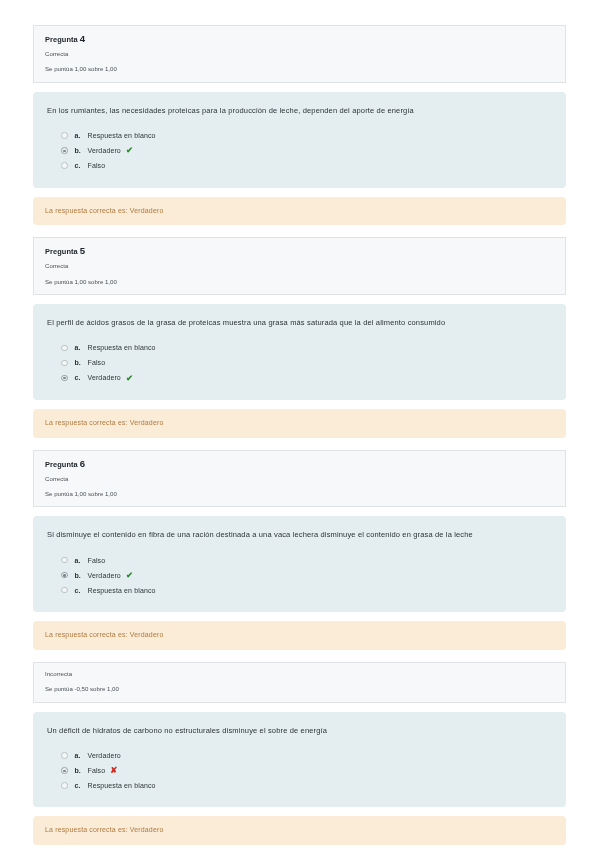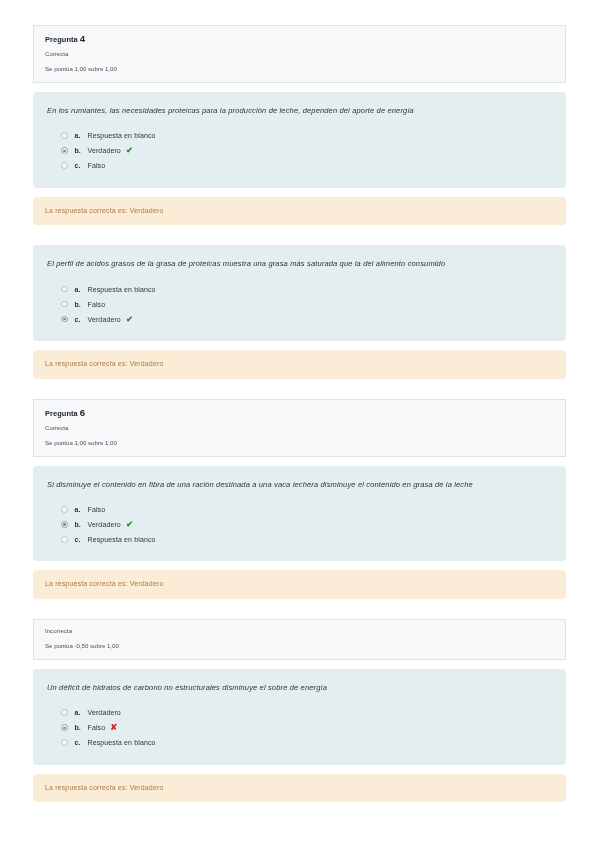--- a/index.html
+++ b/index.html
@@ -15,21 +15,21 @@
     overflow: hidden;
   }
   .page {
     width: 599px;
     height: 848px;
     box-sizing: border-box;
     padding: 25px 33px 0 33px;
     background: #ffffff;
   }
   .question-block {
-    margin-bottom: 20px;
+    margin-bottom: 12px;
   }
   
   .q-header {
     background: #f7f8f9;
     border: 1px solid #e0e3e6;
     box-sizing: border-box;
     padding: 8px 11px 9px 11px;
   }
   .q-header-title {
     font-size: 7.4px;
@@ -63,21 +63,20 @@
     box-sizing: border-box;
     padding: 14px 14px 14px 14px;
     margin-top: 9px;
   }
   .q-text {
     font-size: 7.5px;
     color: #2c3338;
     line-height: 1.3;
     margin: 0 0 13px 0;
     letter-spacing: .15px;
-    font-style: italic;
   }
   .answers {
     margin: 0;
     padding: 0 0 0 14px;
     list-style: none;
   }
   .answer-row {
     display: flex;
     align-items: center;
     height: 14px;
@@ -174,20 +173,25 @@
               <span class="ans-letter">c.</span>
               <span class="ans-text">Falso</span>
             </li>
           </ul>
         </div>
         <div class="q-feedback">
           <p class="q-feedback-text">La respuesta correcta es: Verdadero</p>
         </div>
       </div>
       <div class="question-block">
+        <div class="q-header">
+          <div class="q-header-title"><span>Pregunta</span><span class="qnum">5</span></div>
+          <div class="q-state">Correcta</div>
+          <div class="q-grade">Se puntúa 1,00 sobre 1,00</div>
+        </div>
         <div class="q-body">
           <p class="q-text">El perfil de ácidos grasos de la grasa de proteicas muestra una grasa más saturada que la del alimento consumido</p>
           <ul class="answers">
             <li class="answer-row">
               <span class="radio"></span>
               <span class="ans-letter">a.</span>
               <span class="ans-text">Respuesta en blanco</span>
             </li>
             <li class="answer-row">
               <span class="radio"></span>

